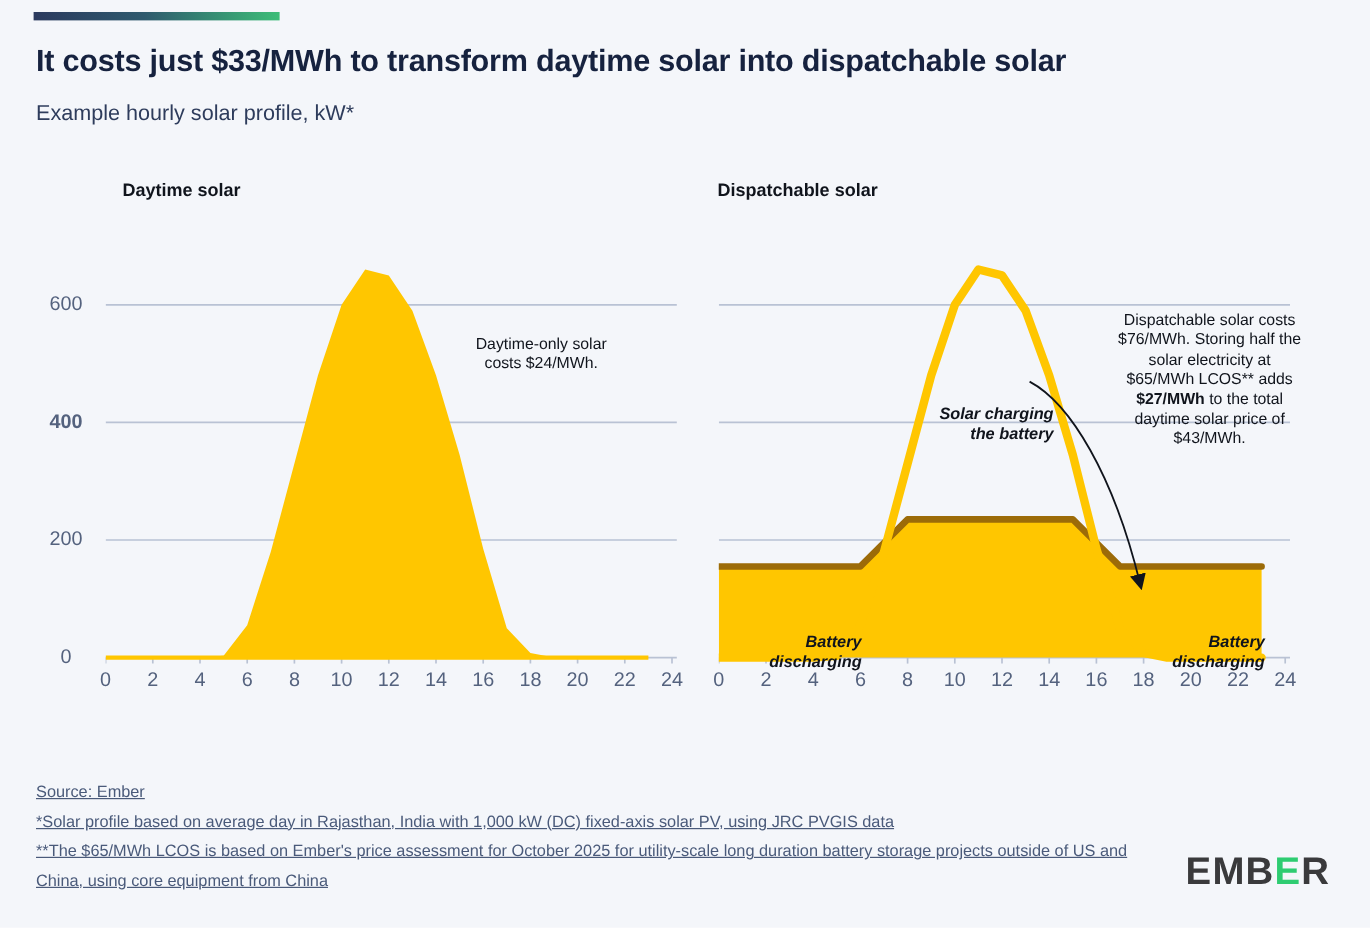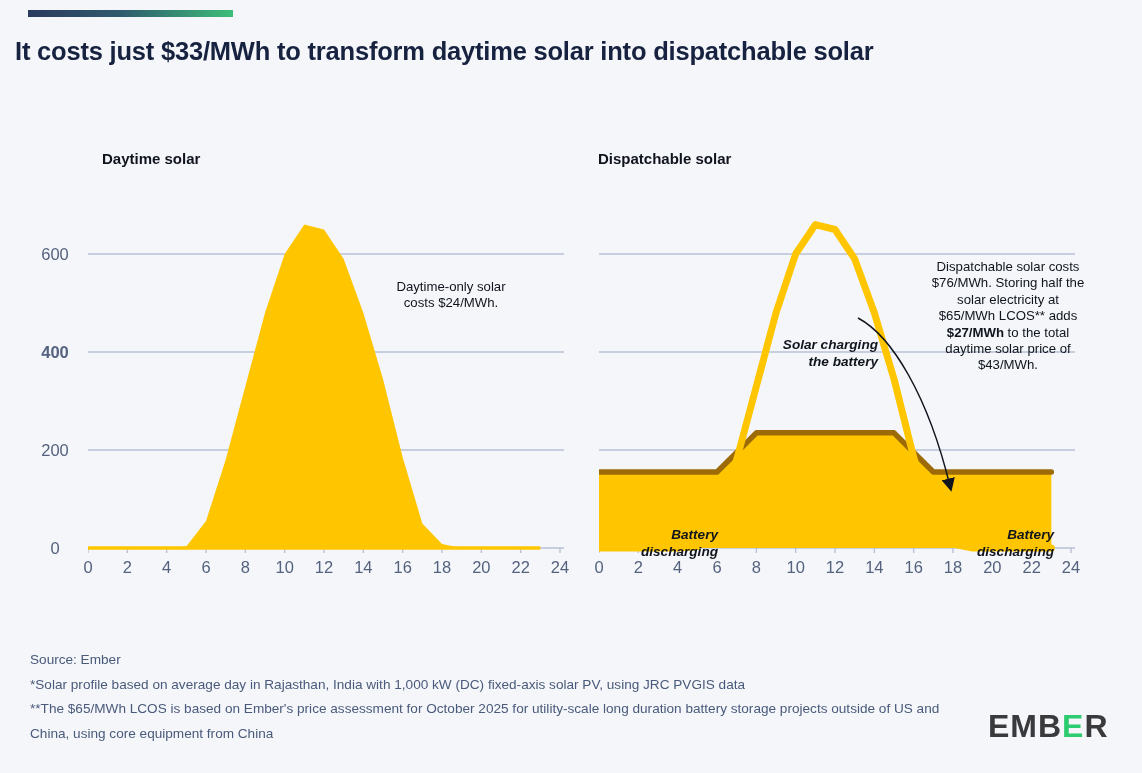--- a/index.html
+++ b/index.html
@@ -13,21 +13,21 @@
     position:relative;
     width:1142px;height:773px;
     background:#f4f6fa;
     box-sizing:border-box;
   }
   .accent-bar{
     position:absolute;left:28px;top:10px;width:205px;height:7px;
     background:linear-gradient(90deg,#2b3a5e 0%,#2f5a6e 45%,#3dbd78 100%);
   }
   .title{
-    position:absolute;left:15px;top:37px;
+    position:absolute;left:30px;top:37px;
     font-size:25.5px;font-weight:bold;color:#16223f;
     letter-spacing:-0.2px;white-space:nowrap;
   }
   .subtitle{
     position:absolute;left:30px;top:84px;
     font-size:18px;color:#2e3c5c;font-weight:400;
   }
   .chart-title{
     position:absolute;font-size:15px;font-weight:bold;color:#10141c;
   }
@@ -60,38 +60,39 @@
     font-style:italic;font-weight:bold;color:#10141c;text-align:right;
   }
   .cl-charging{left:770px;top:337px;width:108px;}
   .cl-disch-1{left:600px;top:527px;width:118px;}
   .cl-disch-2{left:936px;top:527px;width:118px;}
 
   .footer{
     position:absolute;left:30px;top:648px;width:930px;
     font-size:13.6px;line-height:24.6px;color:#4a5a7a;
   }
-  .footer div{white-space:nowrap;}
+  .footer div{white-space:nowrap;text-decoration:underline;}
   .footer .wrap{white-space:normal;}
 
   .logo{
     position:absolute;left:988px;top:708px;
     font-size:32px;font-weight:bold;letter-spacing:1px;
     color:#3a3a3c;display:flex;align-items:center;
   }
   .logo .green{color:#2ecc71;}
 </style>
 </head>
 <body>
 
 <div class="page">
 
   <div class="accent-bar"></div>
 
   <div class="title">It costs just $33/MWh to transform daytime solar into dispatchable solar</div>
+  <div class="subtitle">Example hourly solar profile, kW*</div>
 
   <div class="chart-title ct-left">Daytime solar</div>
   <div class="chart-title ct-right">Dispatchable solar</div>
 
   <div class="plot" id="plot-left" style="left:88px;top:205px;width:478px;height:390px;">
     <svg id="svg-left" width="478" height="390" viewBox="0 0 478 390">
         <line x1="0" x2="476" y1="245" y2="245" stroke="#b9c2d4" stroke-width="1.4"></line>
         <line x1="0" x2="476" y1="147" y2="147" stroke="#b9c2d4" stroke-width="1.4"></line>
         <line x1="0" x2="476" y1="49" y2="49" stroke="#b9c2d4" stroke-width="1.4"></line>
         <line x1="0" x2="476" y1="343" y2="343" stroke="#b9c2d4" stroke-width="1.4"></line>

